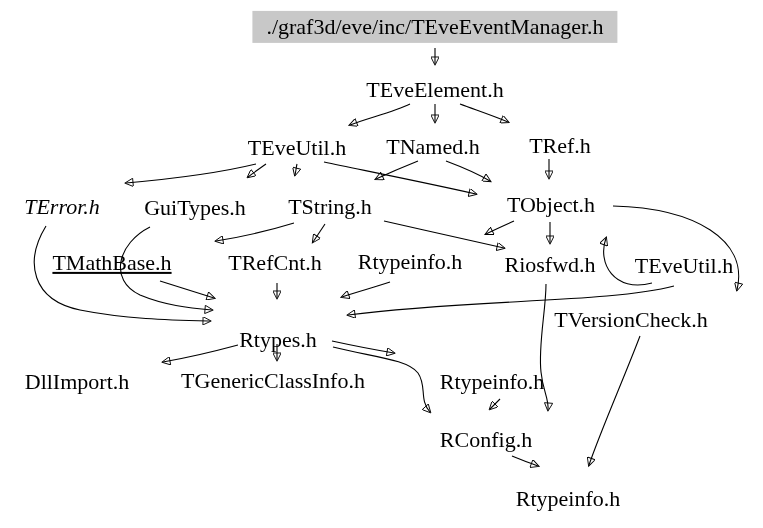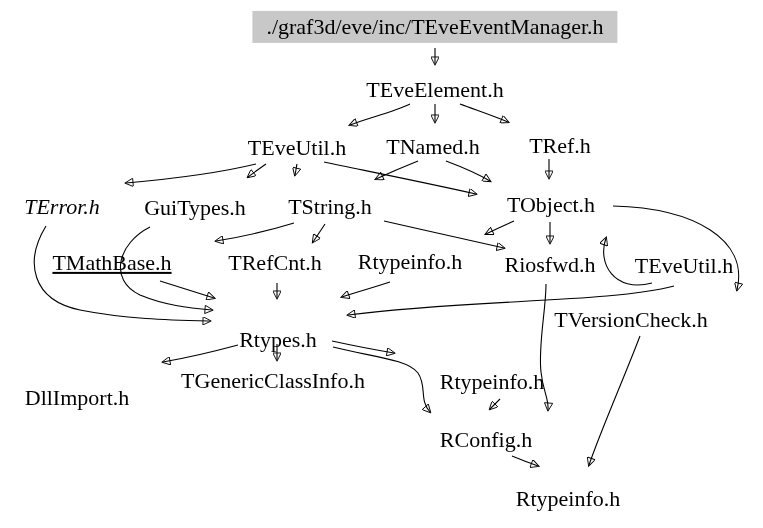--- a/index.html
+++ b/index.html
@@ -92,19 +92,19 @@
       <div class="node" style="left: 195px; top: 208px;">GuiTypes.h</div>
       <div class="node" style="left: 330px; top: 207px;">TString.h</div>
       <div class="node" style="left: 551px; top: 205px;">TObject.h</div>
       <div class="node" style="left: 112px; top: 263px; text-decoration: underline;">TMathBase.h</div>
       <div class="node" style="left: 275px; top: 263px;">TRefCnt.h</div>
       <div class="node" style="left: 410px; top: 262px;">Rtypeinfo.h</div>
       <div class="node" style="left: 550px; top: 265px; text-align: right;">Riosfwd.h</div>
       <div class="node" style="left: 684px; top: 266px;">TEveUtil.h</div>
       <div class="node" style="left: 278px; top: 340px;">Rtypes.h</div>
       <div class="node" style="left: 631px; top: 320px;">TVersionCheck.h</div>
-      <div class="node" style="left: 77px; top: 398px;">DllImport.h</div>
+      <div class="node" style="left: 77px; top: 382px;">DllImport.h</div>
       <div class="node" style="left: 273px; top: 381px;">TGenericClassInfo.h</div>
       <div class="node" style="left: 492px; top: 382px;">Rtypeinfo.h</div>
       <div class="node" style="left: 486px; top: 440px;">RConfig.h</div>
       <div class="node" style="left: 568px; top: 499px;">Rtypeinfo.h</div>
     </div>
 </div>
 
 </body></html>

